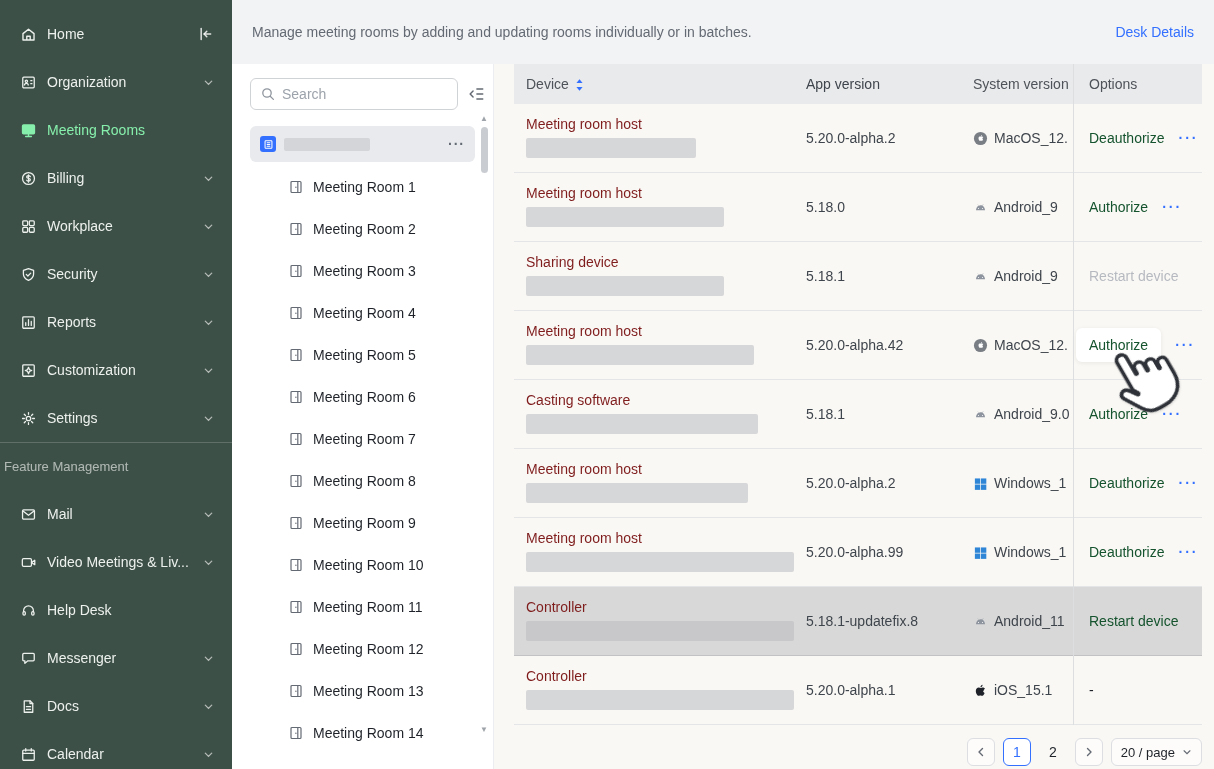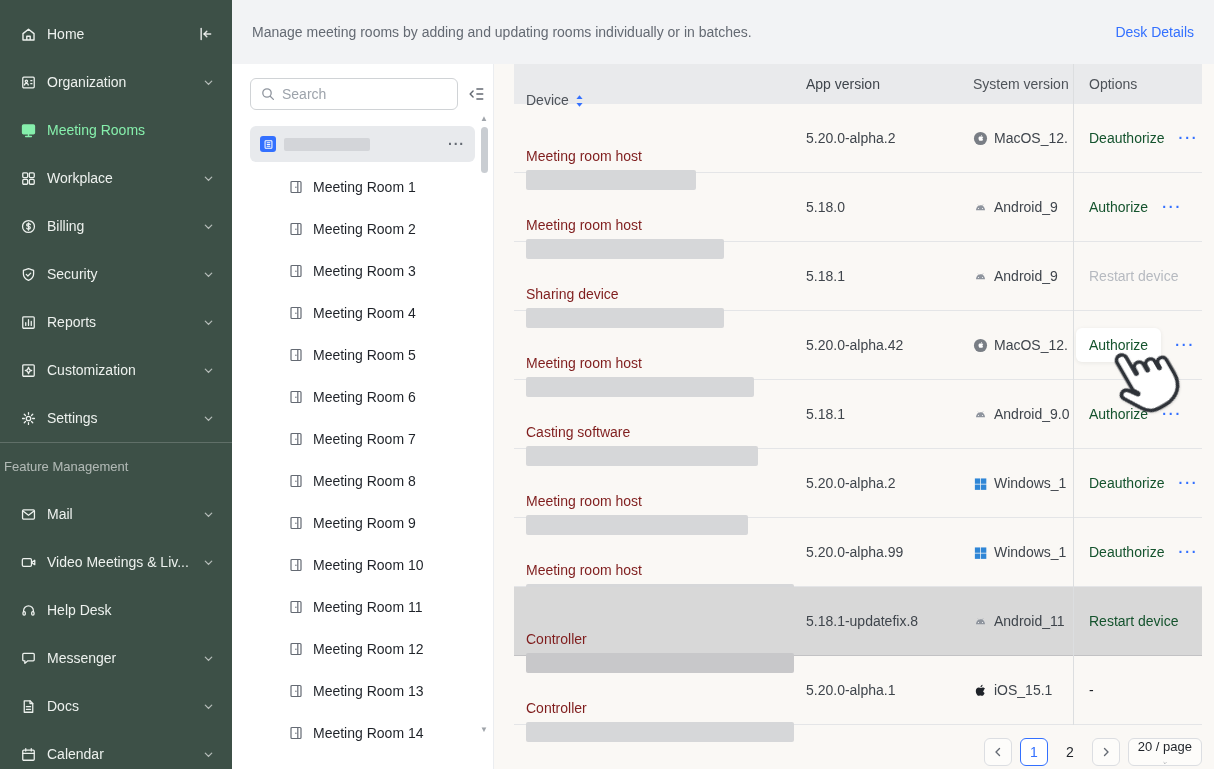--- a/index.html
+++ b/index.html
@@ -47,21 +47,21 @@
   .room-ic svg { width:16px; height:16px; }
   .tree-scrollbar { position:absolute; right:3px; top:50px; bottom:34px; width:12px; display:flex; flex-direction:column; align-items:center; font-size:8px; color:#9fa4aa; }
   .sb-thumb { width:7px; height:46px; background:#c9cdd2; border-radius:4px; margin-top:3px; cursor:pointer; }
   .sb-spacer { flex:1; }
   .sb-arrow { cursor:pointer; line-height:10px; }
 
   
   .table-area { flex:1; display:flex; flex-direction:column; background:#faf8f5; min-width:0; }
   .table-wrap { margin:0 12px 0 20px; position:relative; }
   .thead { display:flex; align-items:center; height:40px; background:#e9eaec; color:#4e5359; }
-  .col-device { width:292px; padding-left:12px; display:flex; align-items:flex-end; gap:6px;margin-top:32px; }
+  .col-device { width:292px; padding-left:12px; display:flex; align-items:flex-end; gap:6px; }
   .col-app { width:167px; }
   .col-sys { width:100px; display:flex; align-items:center; gap:6px; overflow:hidden; white-space:nowrap; }
   .col-opt { flex:1; padding-left:16px; display:flex; align-items:center; }
   .sort-ic { display:flex; cursor:pointer; }
   .trow { display:flex; align-items:center; height:69px; border-bottom:1px solid #e4e5e7; position:relative; }
   .trow .col-device { align-self:stretch; display:block; padding-top:12px; }
   .dev-name { color:#7f1d1d; }
   .dev-redact { height:20px; background:#d6d7d9; border-radius:2px; margin-top:6px; }
   .col-app, .trow .col-sys span { color:#3f454c; }
   .os-ic { width:15px; height:15px; display:flex; flex:none; }
@@ -75,21 +75,21 @@
   .trow.selected .dev-redact { background:#c8c8ca; }
   .v-divider { position:absolute; left:559px; top:0; bottom:0; border-left:1px solid #dcdee0; pointer-events:none; }
 
   
   .pagination { display:flex; align-items:center; justify-content:flex-end; gap:8px; margin:13px 12px 0 0; }
   .pg-btn, .pg-num { width:28px; height:28px; border-radius:6px; display:flex; align-items:center; justify-content:center; cursor:pointer; }
   .pg-btn { border:1px solid #dcdee2; background:#fdfcfa; color:#646a73; }
   .pg-btn svg { width:12px; height:12px; }
   .pg-num { border:1px solid transparent; color:#1f2329; }
   .pg-num.active { border-color:#3370ff; color:#3370ff; background:#fff; }
-  .page-size { height:28px; border:1px solid #dcdee2; border-radius:6px; background:#fdfcfa; display:flex; align-items:center; gap:7px; padding:0 9px; font-size:13px; cursor:pointer;flex-direction:column; }
+  .page-size { height:28px; border:1px solid #dcdee2; border-radius:6px; background:#fdfcfa; display:flex; align-items:center; gap:7px; padding:0 9px; font-size:13px; cursor:pointer; }
   .page-size svg { width:10px; height:10px; color:#646a73; }
 
   
   .hand-cursor { position:absolute; left:1098px; top:336px; width:86px; height:86px; transform:rotate(-30deg); z-index:50; pointer-events:none; }
   .hand-cursor svg { width:86px; height:86px; filter:drop-shadow(0 1px 1px rgba(0,0,0,.15)); }
 </style>
 </head>
 <body>
 
 <div class="app">
@@ -134,43 +134,43 @@
         <svg viewBox="0 0 16 16" fill="none" stroke="currentColor" stroke-width="1.3" stroke-linejoin="round">
             <rect x="2.4" y="2.8" width="11.2" height="8.4" rx="1" fill="currentColor"></rect>
             <path d="M8 11.2 v2.2 M5.3 13.6 h5.4" stroke-linecap="round"></path>
           </svg>
       </span>
       <span class="lbl">Meeting Rooms</span>
     </div>
 
     <div class="side-item">
       <span class="side-icon">
+        <svg viewBox="0 0 16 16" fill="none" stroke="currentColor" stroke-width="1.2" stroke-linecap="round">
+            <circle cx="8" cy="8" r="5.6"></circle>
+            <path d="M9.7 6.3 c-.35-.6-.95-.95-1.7-.95 -1 0-1.75.55-1.75 1.3 0 1.85 3.5.75 3.5 2.6 0 .75-.75 1.3-1.75 1.3 -.75 0-1.35-.35-1.7-.95 M8 4.5 v7"></path>
+          </svg>
+      </span>
+      <span class="lbl">Billing</span>
+      <span class="chev">
+          <svg viewBox="0 0 12 12" fill="none" stroke="currentColor" stroke-width="1.4" stroke-linecap="round">
+            <path d="M2.5 4.5 L6 8 L9.5 4.5"></path>
+          </svg>
+        </span>
+    </div>
+
+    <div class="side-item">
+      <span class="side-icon">
         <svg viewBox="0 0 16 16" fill="none" stroke="currentColor" stroke-width="1.2">
             <rect x="2.6" y="2.6" width="4.6" height="4.6" rx="1"></rect>
             <rect x="8.8" y="2.6" width="4.6" height="4.6" rx="1"></rect>
             <rect x="2.6" y="8.8" width="4.6" height="4.6" rx="1"></rect>
             <rect x="8.8" y="8.8" width="4.6" height="4.6" rx="1"></rect>
           </svg>
       </span>
       <span class="lbl">Workplace</span>
-      <span class="chev">
-          <svg viewBox="0 0 12 12" fill="none" stroke="currentColor" stroke-width="1.4" stroke-linecap="round">
-            <path d="M2.5 4.5 L6 8 L9.5 4.5"></path>
-          </svg>
-        </span>
-    </div>
-
-    <div class="side-item">
-      <span class="side-icon">
-        <svg viewBox="0 0 16 16" fill="none" stroke="currentColor" stroke-width="1.2" stroke-linecap="round">
-            <circle cx="8" cy="8" r="5.6"></circle>
-            <path d="M9.7 6.3 c-.35-.6-.95-.95-1.7-.95 -1 0-1.75.55-1.75 1.3 0 1.85 3.5.75 3.5 2.6 0 .75-.75 1.3-1.75 1.3 -.75 0-1.35-.35-1.7-.95 M8 4.5 v7"></path>
-          </svg>
-      </span>
-      <span class="lbl">Billing</span>
       <span class="chev">
           <svg viewBox="0 0 12 12" fill="none" stroke="currentColor" stroke-width="1.4" stroke-linecap="round">
             <path d="M2.5 4.5 L6 8 L9.5 4.5"></path>
           </svg>
         </span>
     </div>
 
     <div class="side-item">
       <span class="side-icon">
         <svg viewBox="0 0 16 16" fill="none" stroke="currentColor" stroke-width="1.2" stroke-linejoin="round" stroke-linecap="round">

